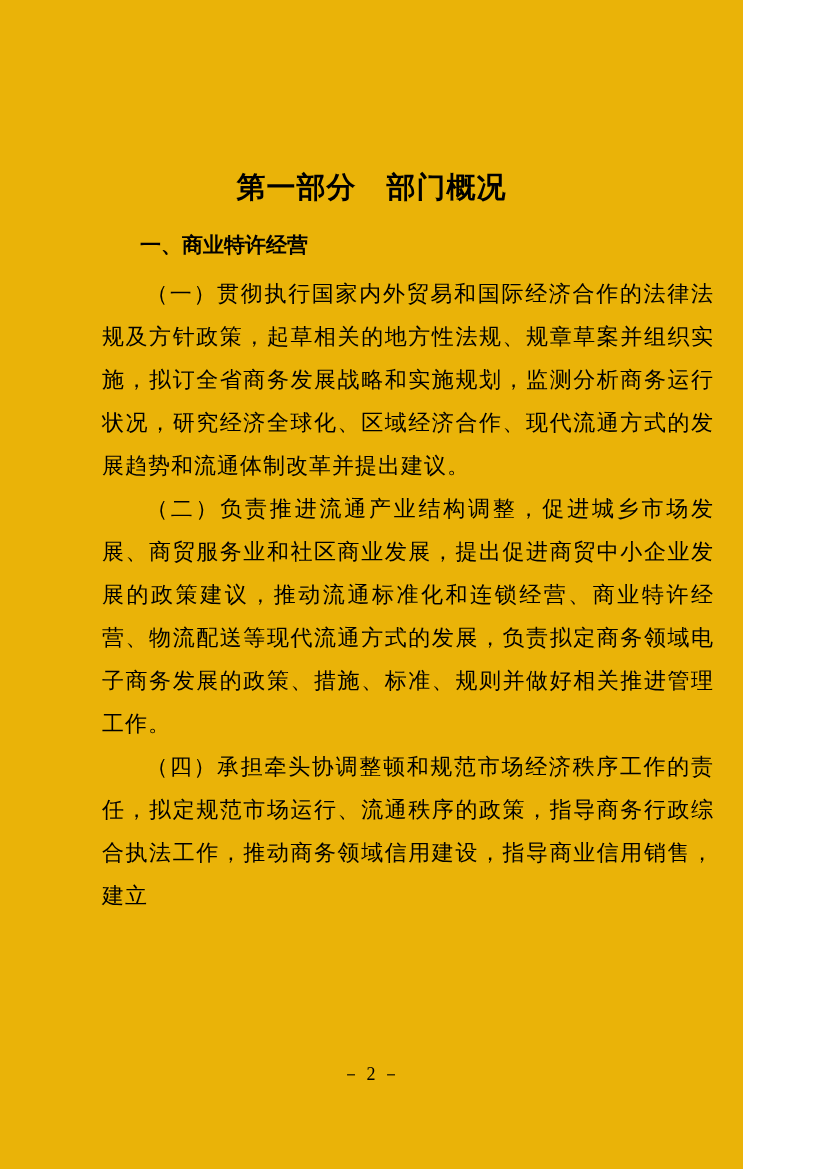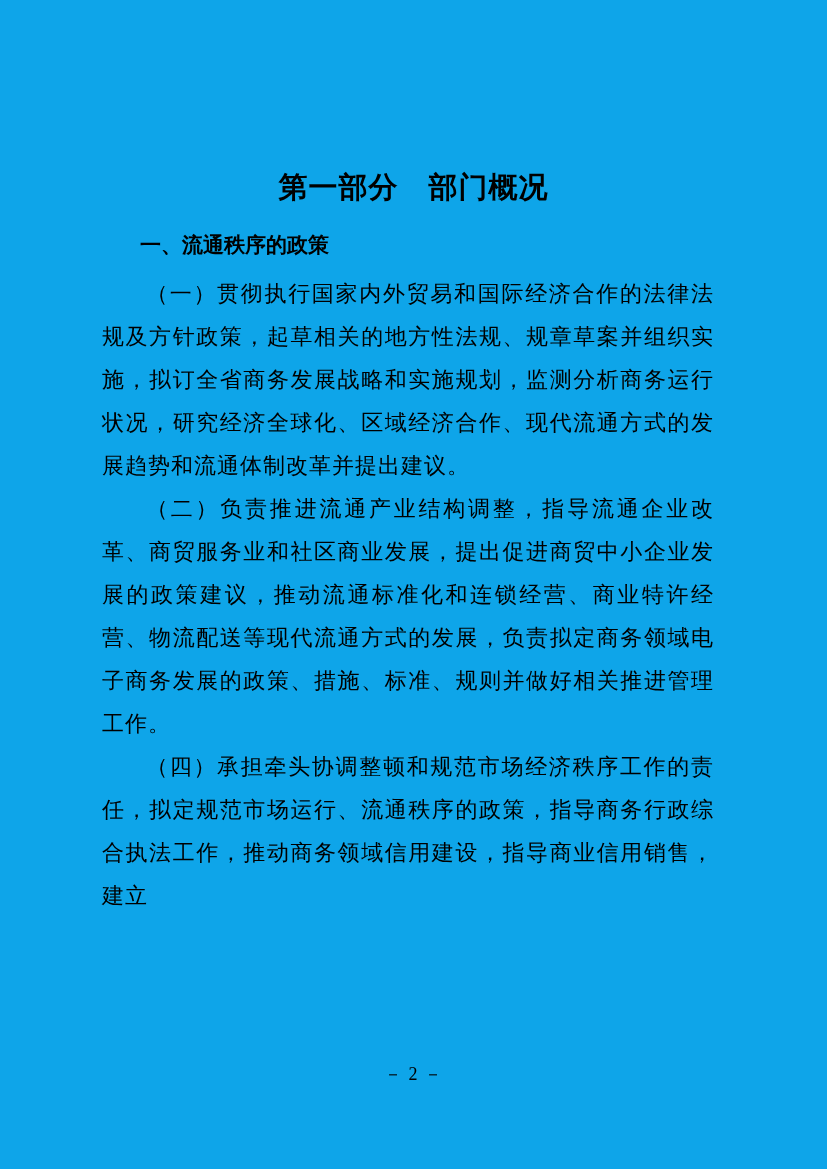--- a/index.html
+++ b/index.html
@@ -2,23 +2,23 @@
 <html><head>
 <meta charset="utf-8">
 <style>
   html, body {
     margin: 0;
     padding: 0;
     background: #ffffff;
   }
   .page {
     position: relative;
-    width: 827px;
+    width: 743px;
     height: 1169px;
-    background: #0ea5e9;
+    background: #eab308;
     color: #000000;
     font-family: "Liberation Serif", serif;
     overflow: hidden;
   }
   .doc-title {
     position: absolute;
     top: 170px;
     left: 0;
     width: 100%;
     margin: 0;
@@ -68,23 +68,23 @@
     font-family: "Liberation Serif", serif;
   }
 </style>
 </head>
 <body>
 
 <div class="page">
 
   <h1 class="doc-title">第一部分　部门概况</h1>
 
-  <h2 class="section-heading">一、流通秩序的政策</h2>
+  <h2 class="section-heading">一、商业特许经营</h2>
 
   <div class="body-text">
     <p>（一）贯彻执行国家内外贸易和国际经济合作的法律法规及方针政策，起草相关的地方性法规、规章草案并组织实施，拟订全省商务发展战略和实施规划，监测分析商务运行状况，研究经济全球化、区域经济合作、现代流通方式的发展趋势和流通体制改革并提出建议。</p>
-    <p>（二）负责推进流通产业结构调整，指导流通企业改革、商贸服务业和社区商业发展，提出促进商贸中小企业发展的政策建议，推动流通标准化和连锁经营、商业特许经营、物流配送等现代流通方式的发展，负责拟定商务领域电子商务发展的政策、措施、标准、规则并做好相关推进管理工作。</p>
+    <p>（二）负责推进流通产业结构调整，促进城乡市场发展、商贸服务业和社区商业发展，提出促进商贸中小企业发展的政策建议，推动流通标准化和连锁经营、商业特许经营、物流配送等现代流通方式的发展，负责拟定商务领域电子商务发展的政策、措施、标准、规则并做好相关推进管理工作。</p>
     <p>（四）承担牵头协调整顿和规范市场经济秩序工作的责任，拟定规范市场运行、流通秩序的政策，指导商务行政综合执法工作，推动商务领域信用建设，指导商业信用销售，建立</p>
   </div>
 
   <div class="page-footer">－ 2 －</div>
 
 </div>
 
 </body></html>

